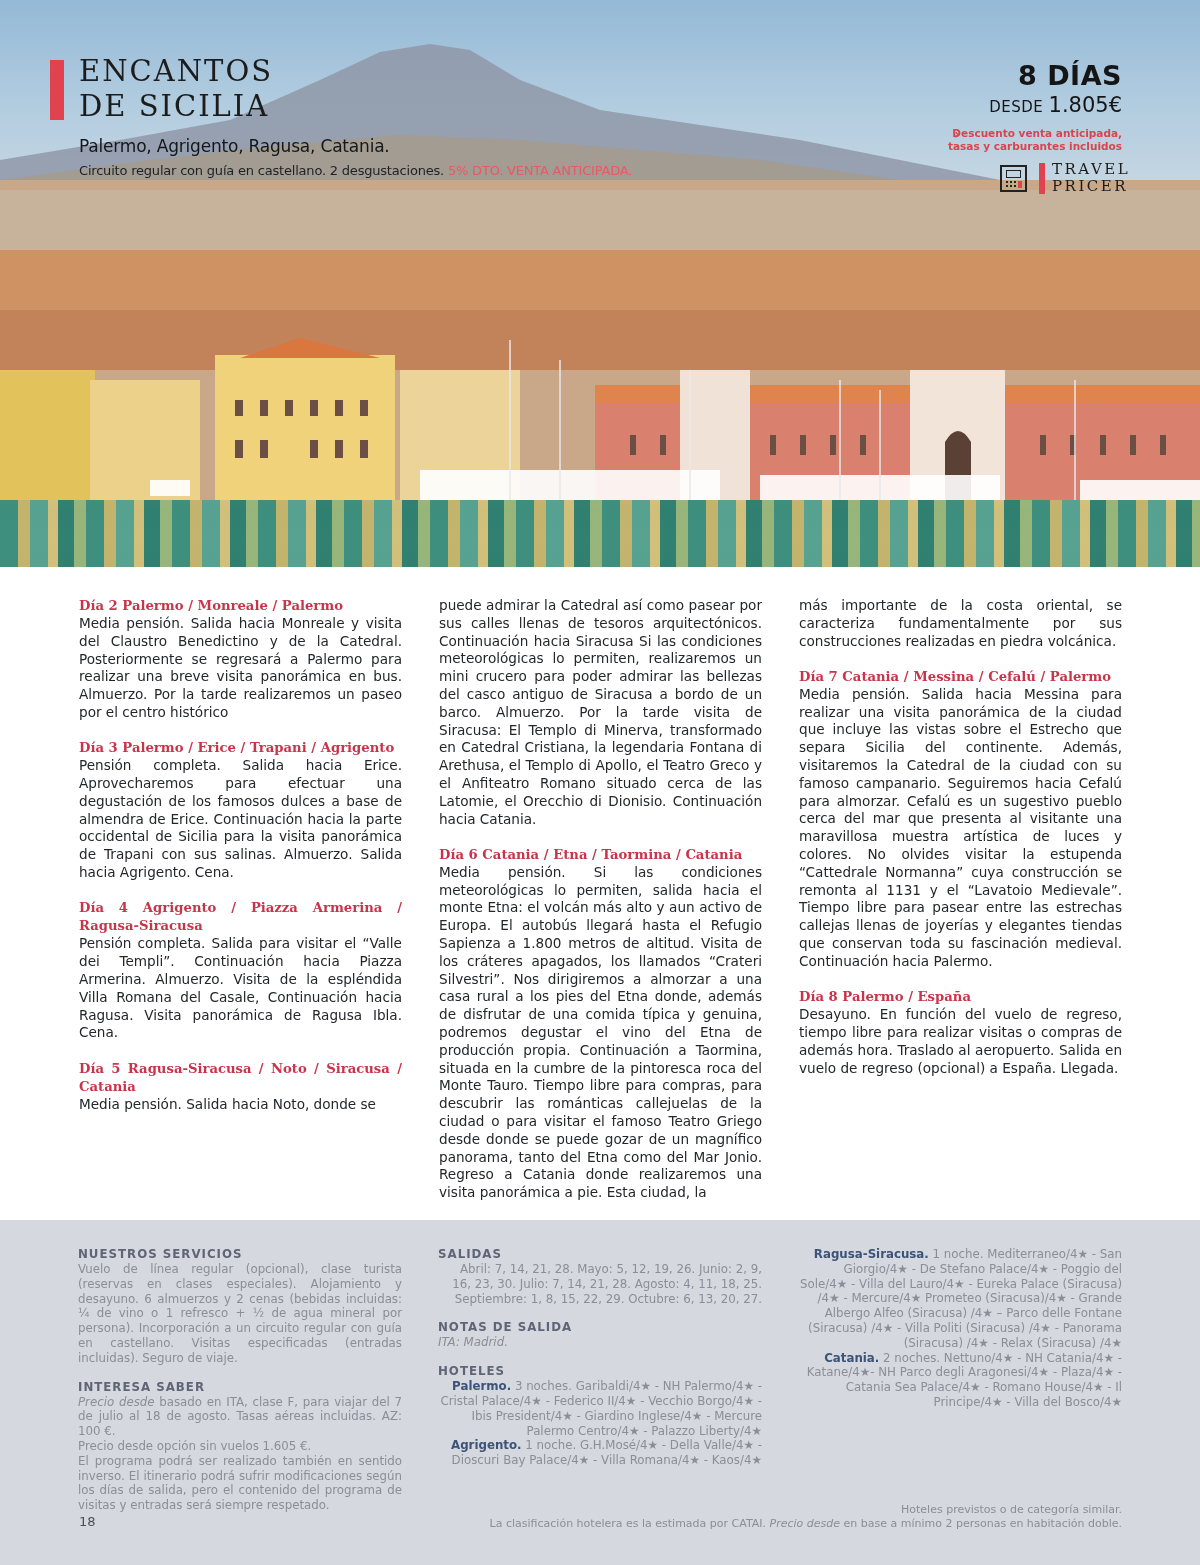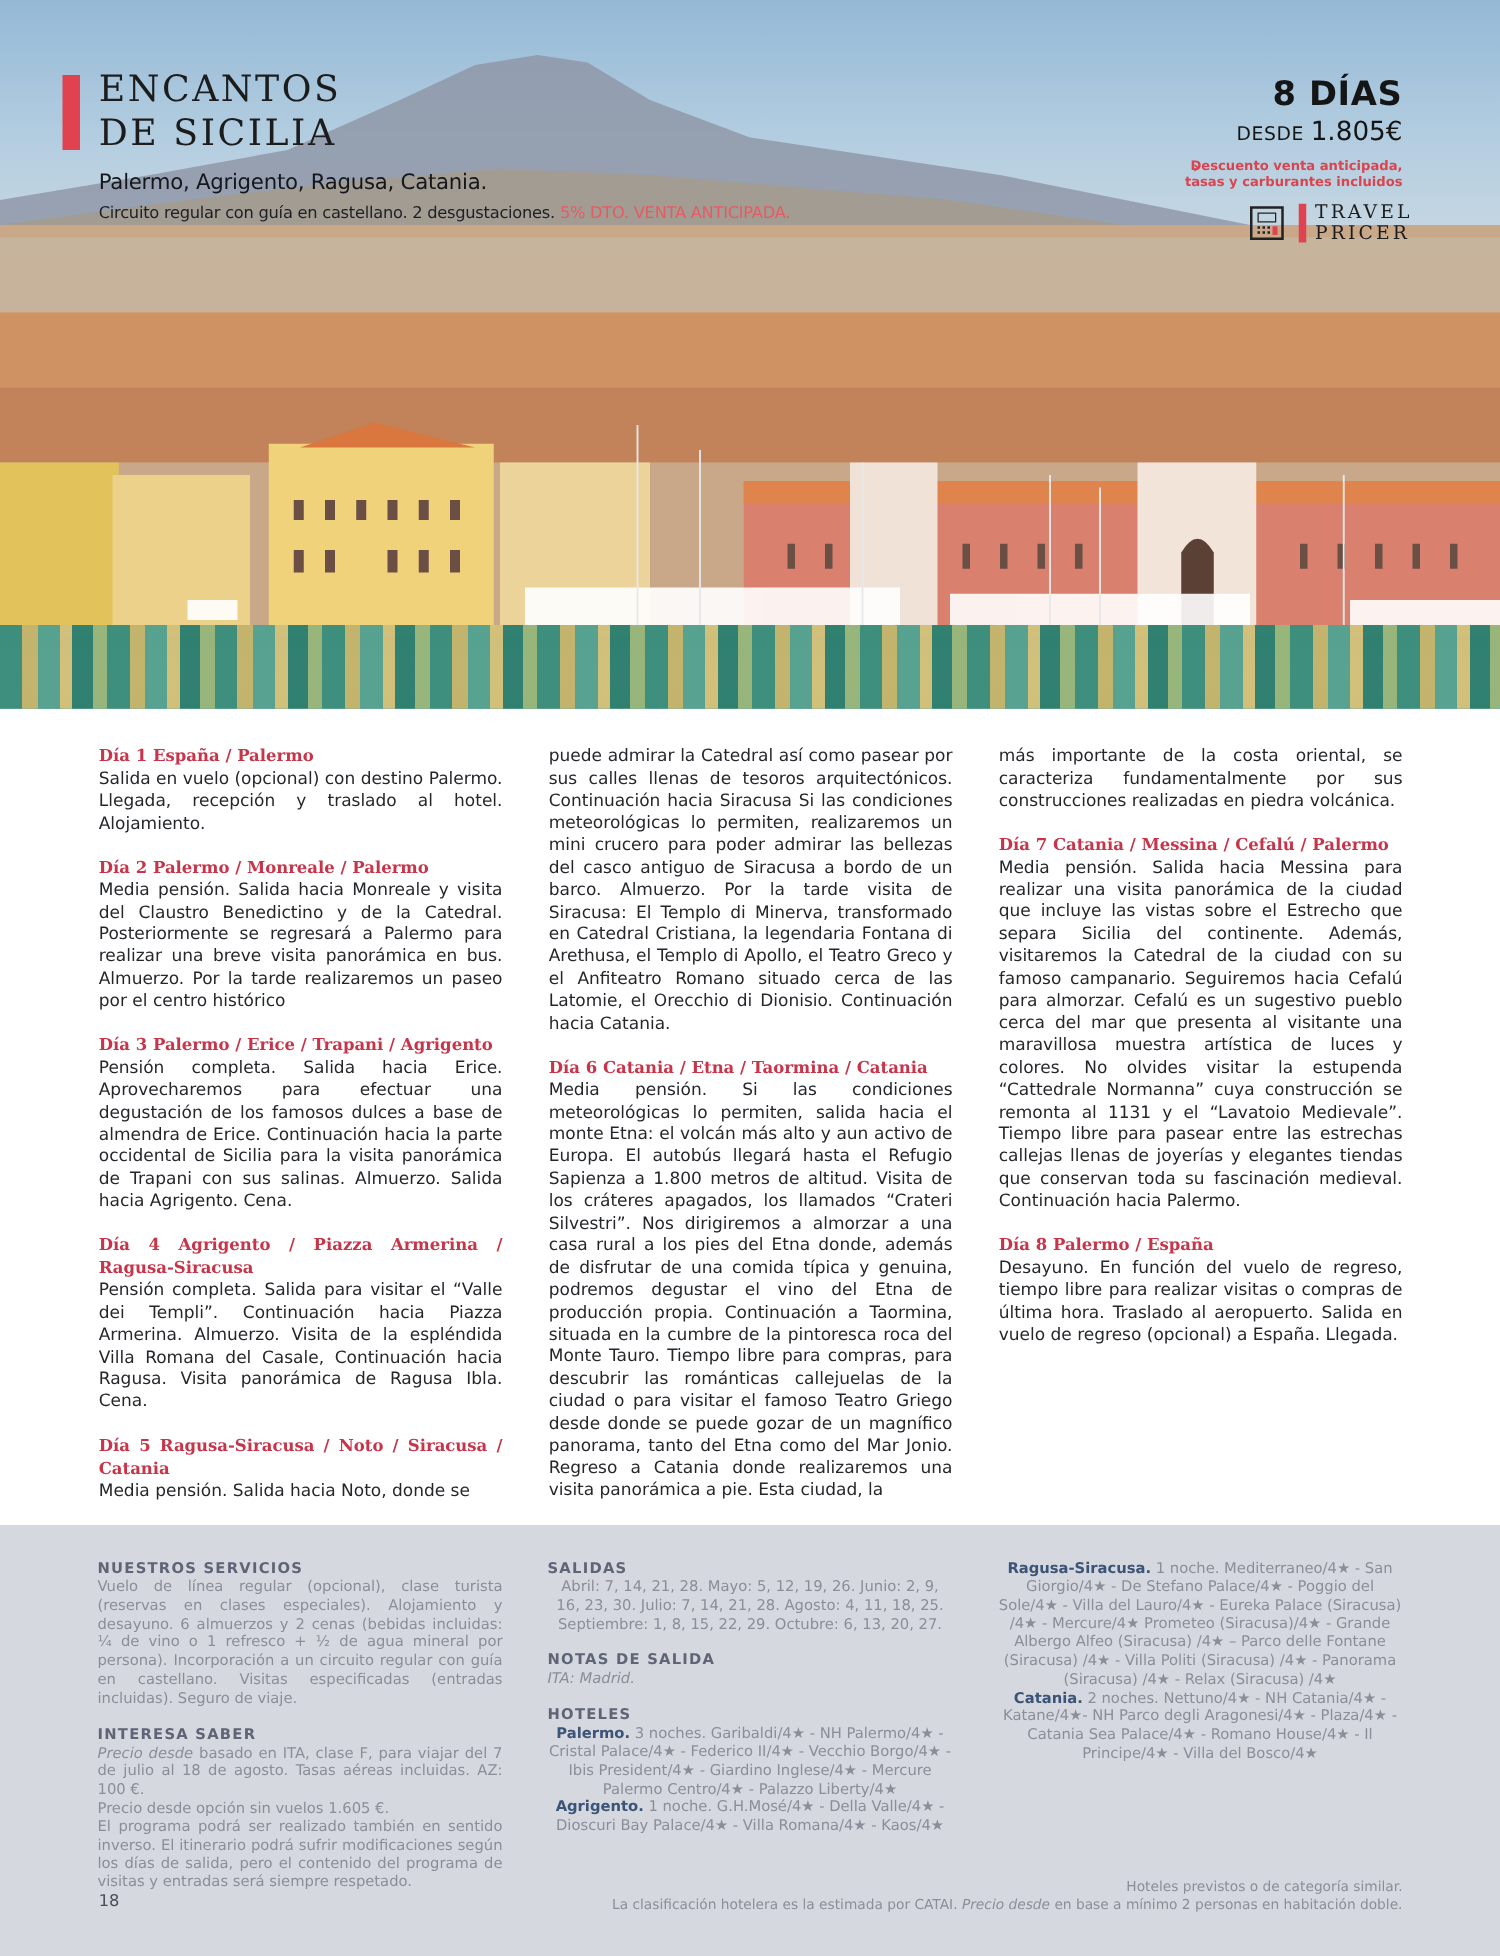--- a/index.html
+++ b/index.html
@@ -47,21 +47,21 @@
   .day-p { hyphens: auto; }
 
   
   .info { position: absolute; left: 0; top: 1220px; width: 1200px; height: 345px; background: #d5d8de; }
   .icol { position: absolute; top: 27px; width: 324px; font-size: 11.8px; line-height: 14.8px; color: #8a8e98; text-align: justify; }
   .icol1 { left: 78px; } .icol2 { left: 438px; } .icol3 { left: 798px; }
   .ih { font-weight: bold; color: #5f6577; font-size: 11.8px; letter-spacing: 1px; line-height: 15px; }
   .iblock { margin-bottom: 14px; }
   .city-h { font-weight: bold; color: #3c5477; }
   em { font-style: italic; }
-  .left-align { text-align: center; }
+  .left-align { text-align: right; }
 
   .page-num { position: absolute; left: 79px; top: 1514px; font-size: 13px; color: #4a4e58; }
   .foot { position: absolute; right: 78px; top: 1503px; text-align: right; font-size: 11px; line-height: 14px; color: #8a8e98; white-space: nowrap; }
 </style>
 </head>
 <body>
 
 <div class="hero">
   <div class="sky"></div>
   <svg class="volcano" viewBox="0 0 1200 170" preserveAspectRatio="none">
@@ -154,24 +154,20 @@
   <div class="tp-bar"></div>
   <div class="tp-text">
     <span>TRAVEL</span><br>
     <span>PRICER</span>
   </div>
 </div>
 
 <div class="itinerary">
   <div class="col col1">
     <div class="day-block">
-      <div class="day-h">Día 1 España / Palermo</div>
-      <p class="day-p">Salida en vuelo (opcional) con destino Palermo. Llegada, recepción y traslado al hotel. Alojamiento.</p>
-    </div>
-    <div class="day-block">
       <div class="day-h">Día 2 Palermo / Monreale / Palermo</div>
       <p class="day-p">Media pensión. Salida hacia Monreale y visita del Claustro Benedictino y de la Catedral. Posteriormente se regresará a Palermo para realizar una breve visita panorámica en bus. Almuerzo. Por la tarde realizaremos un paseo por el centro histórico</p>
     </div>
     <div class="day-block">
       <div class="day-h">Día 3 Palermo / Erice / Trapani / Agrigento</div>
       <p class="day-p">Pensión completa. Salida hacia Erice. Aprovecharemos para efectuar una degustación de los famosos dulces a base de almendra de Erice. Continuación hacia la parte occidental de Sicilia para la visita panorámica de Trapani con sus salinas. Almuerzo. Salida hacia Agrigento. Cena.</p>
     </div>
     <div class="day-block">
       <div class="day-h">Día 4 Agrigento / Piazza Armerina / Ragusa-Siracusa</div>
       <p class="day-p">Pensión completa. Salida para visitar el “Valle dei Templi”. Continuación hacia Piazza Armerina. Almuerzo. Visita de la espléndida Villa Romana del Casale, Continuación hacia Ragusa. Visita panorámica de Ragusa Ibla. Cena.</p>
@@ -195,21 +191,21 @@
   <div class="col col3">
     <div class="day-block">
       <p class="day-p">más importante de la costa oriental, se caracteriza fundamentalmente por sus construcciones realizadas en piedra volcánica.</p>
     </div>
     <div class="day-block">
       <div class="day-h">Día 7 Catania / Messina / Cefalú / Palermo</div>
       <p class="day-p">Media pensión. Salida hacia Messina para realizar una visita panorámica de la ciudad que incluye las vistas sobre el Estrecho que separa Sicilia del continente. Además, visitaremos la Catedral de la ciudad con su famoso campanario. Seguiremos hacia Cefalú para almorzar. Cefalú es un sugestivo pueblo cerca del mar que presenta al visitante una maravillosa muestra artística de luces y colores. No olvides visitar la estupenda “Cattedrale Normanna” cuya construcción se remonta al 1131 y el “Lavatoio Medievale”. Tiempo libre para pasear entre las estrechas callejas llenas de joyerías y elegantes tiendas que conservan toda su fascinación medieval. Continuación hacia Palermo.</p>
     </div>
     <div class="day-block">
       <div class="day-h">Día 8 Palermo / España</div>
-      <p class="day-p">Desayuno. En función del vuelo de regreso, tiempo libre para realizar visitas o compras de última hora. Traslado al aeropuerto. Salida en vuelo de regreso (opcional) a España. Llegada.</p>
+      <p class="day-p">Desayuno. En función del vuelo de regreso, tiempo libre para realizar visitas o compras de además hora. Traslado al aeropuerto. Salida en vuelo de regreso (opcional) a España. Llegada.</p>
     </div>
   </div>
 </div>
 
 <div class="info">
   <div class="icol icol1">
     <div class="iblock">
       <div class="ih">NUESTROS SERVICIOS</div>
       <p>Vuelo de línea regular (opcional), clase turista (reservas en clases especiales). Alojamiento y desayuno. 6 almuerzos y 2 cenas (bebidas incluidas: ¼ de vino o 1 refresco + ½ de agua mineral por persona). Incorporación a un circuito regular con guía en castellano. Visitas especificadas (entradas incluidas). Seguro de viaje.</p>
     </div>

